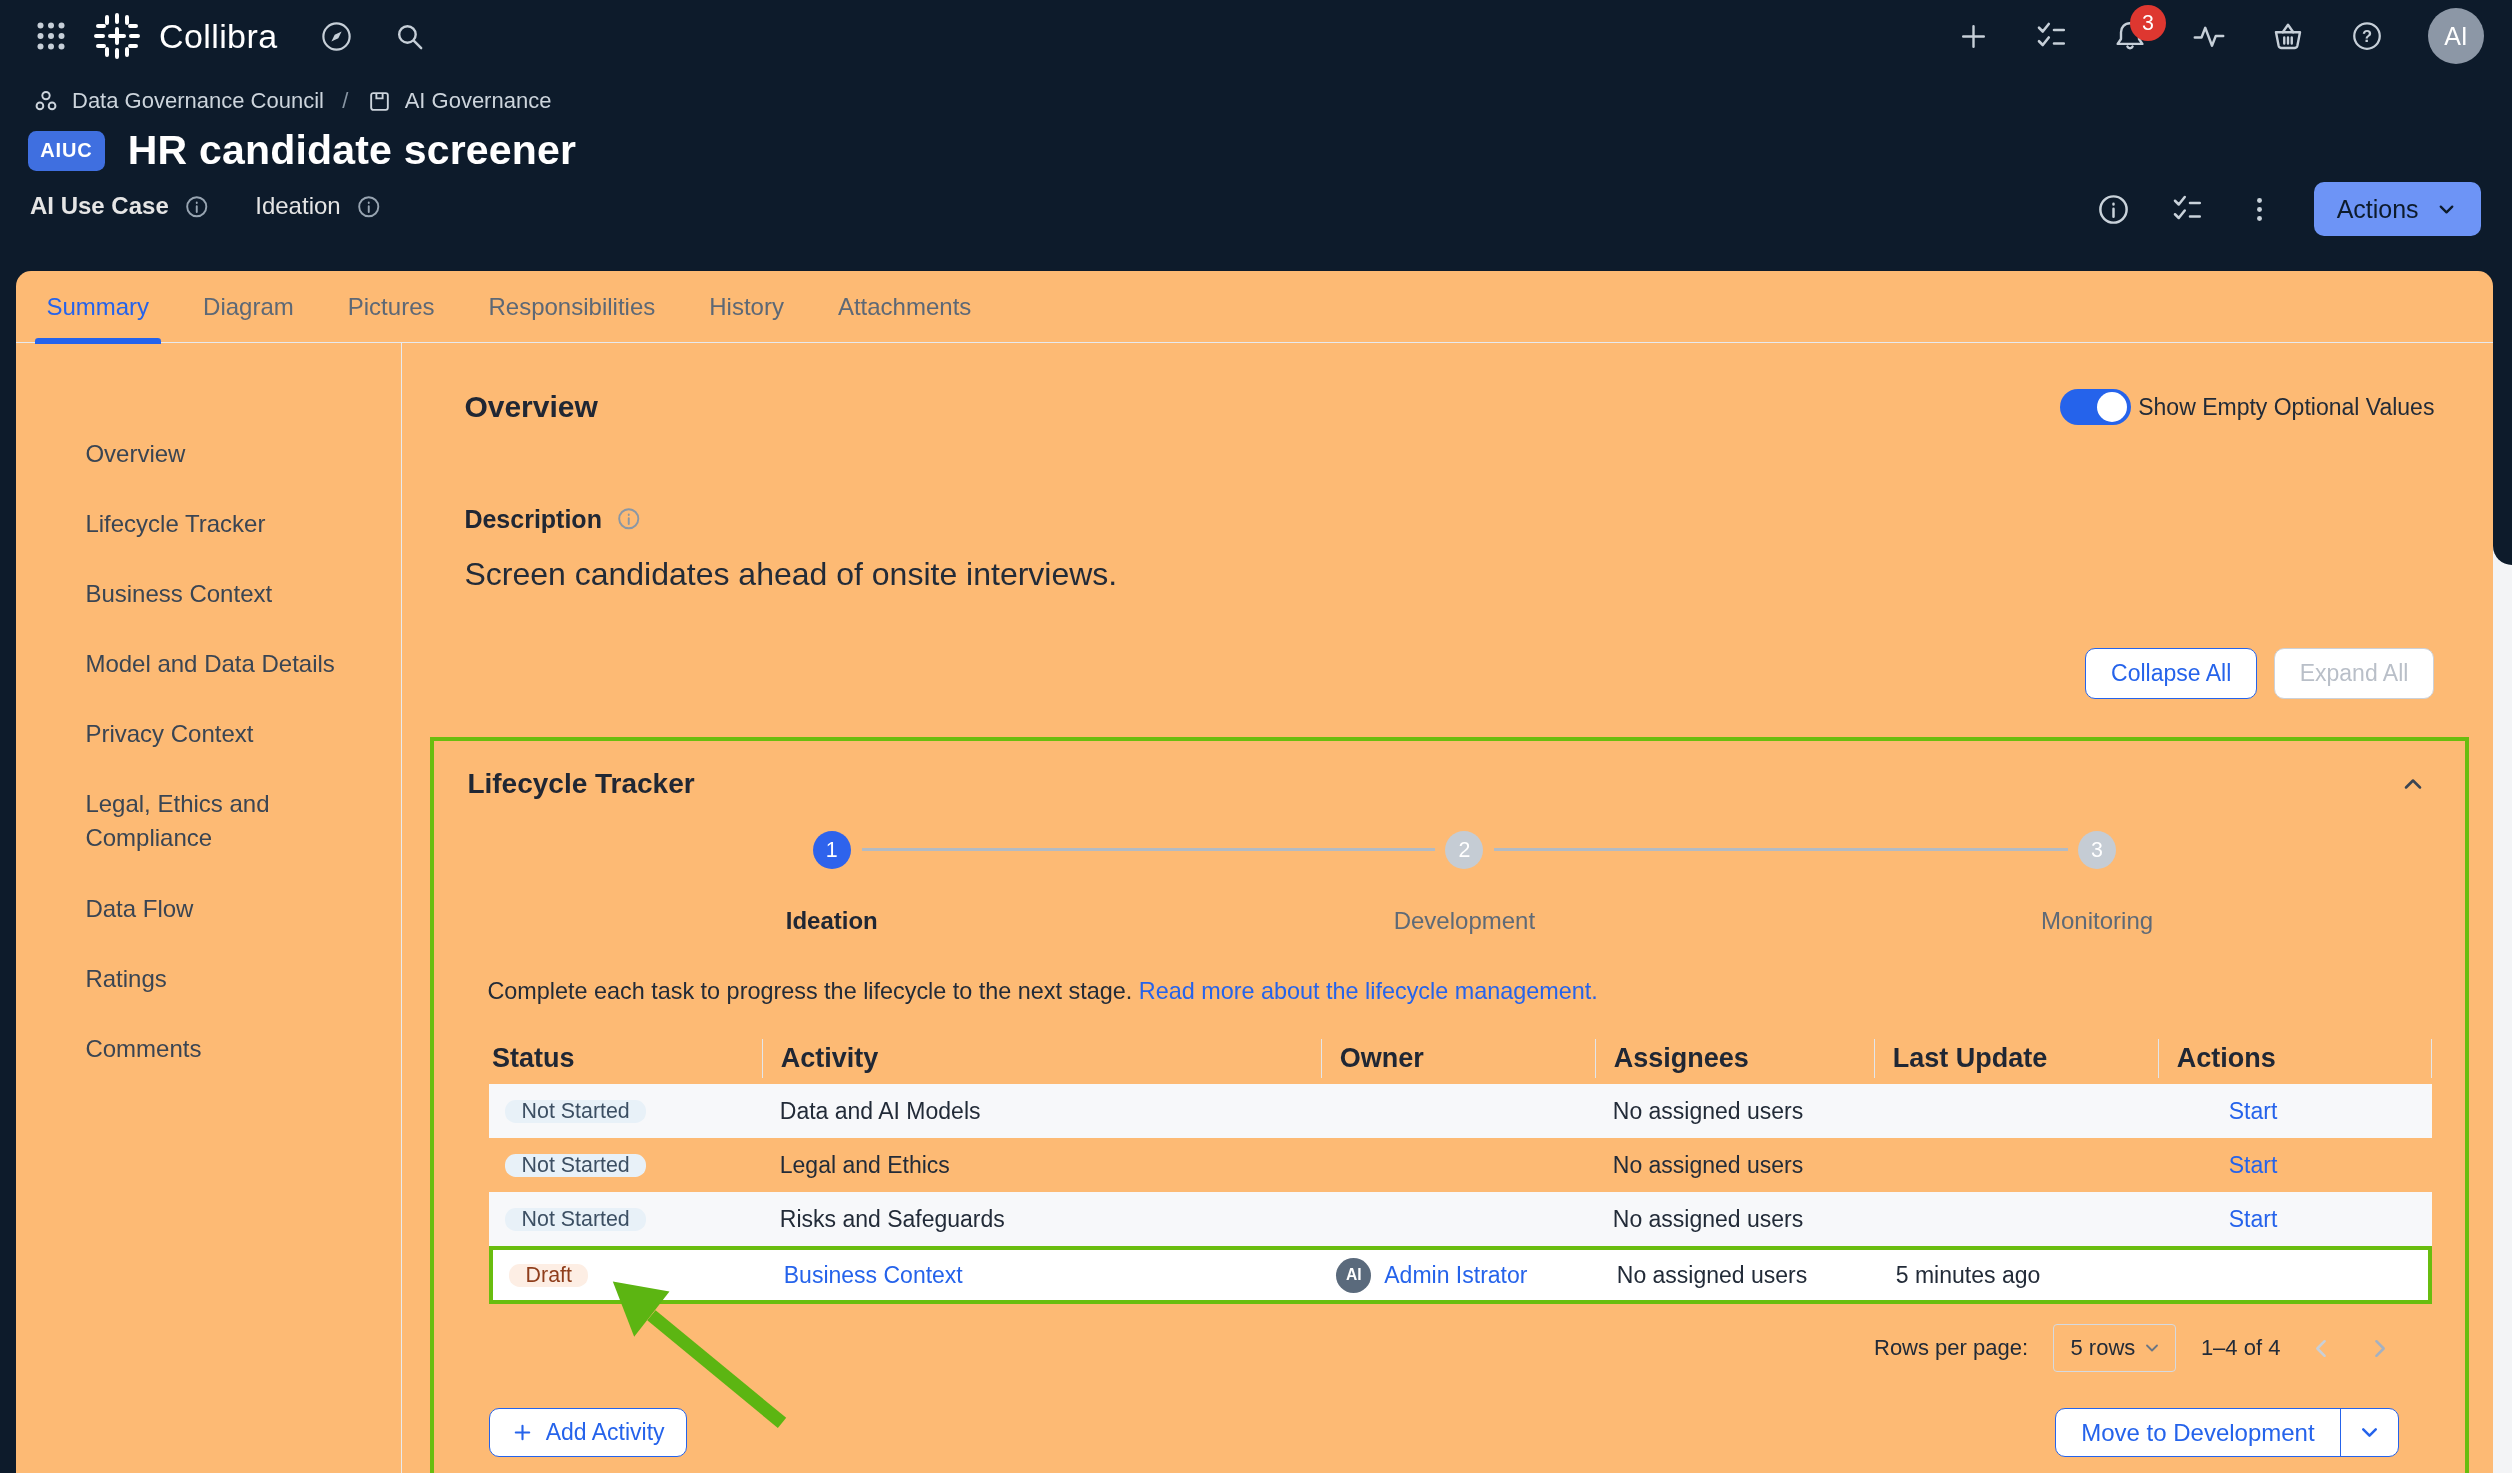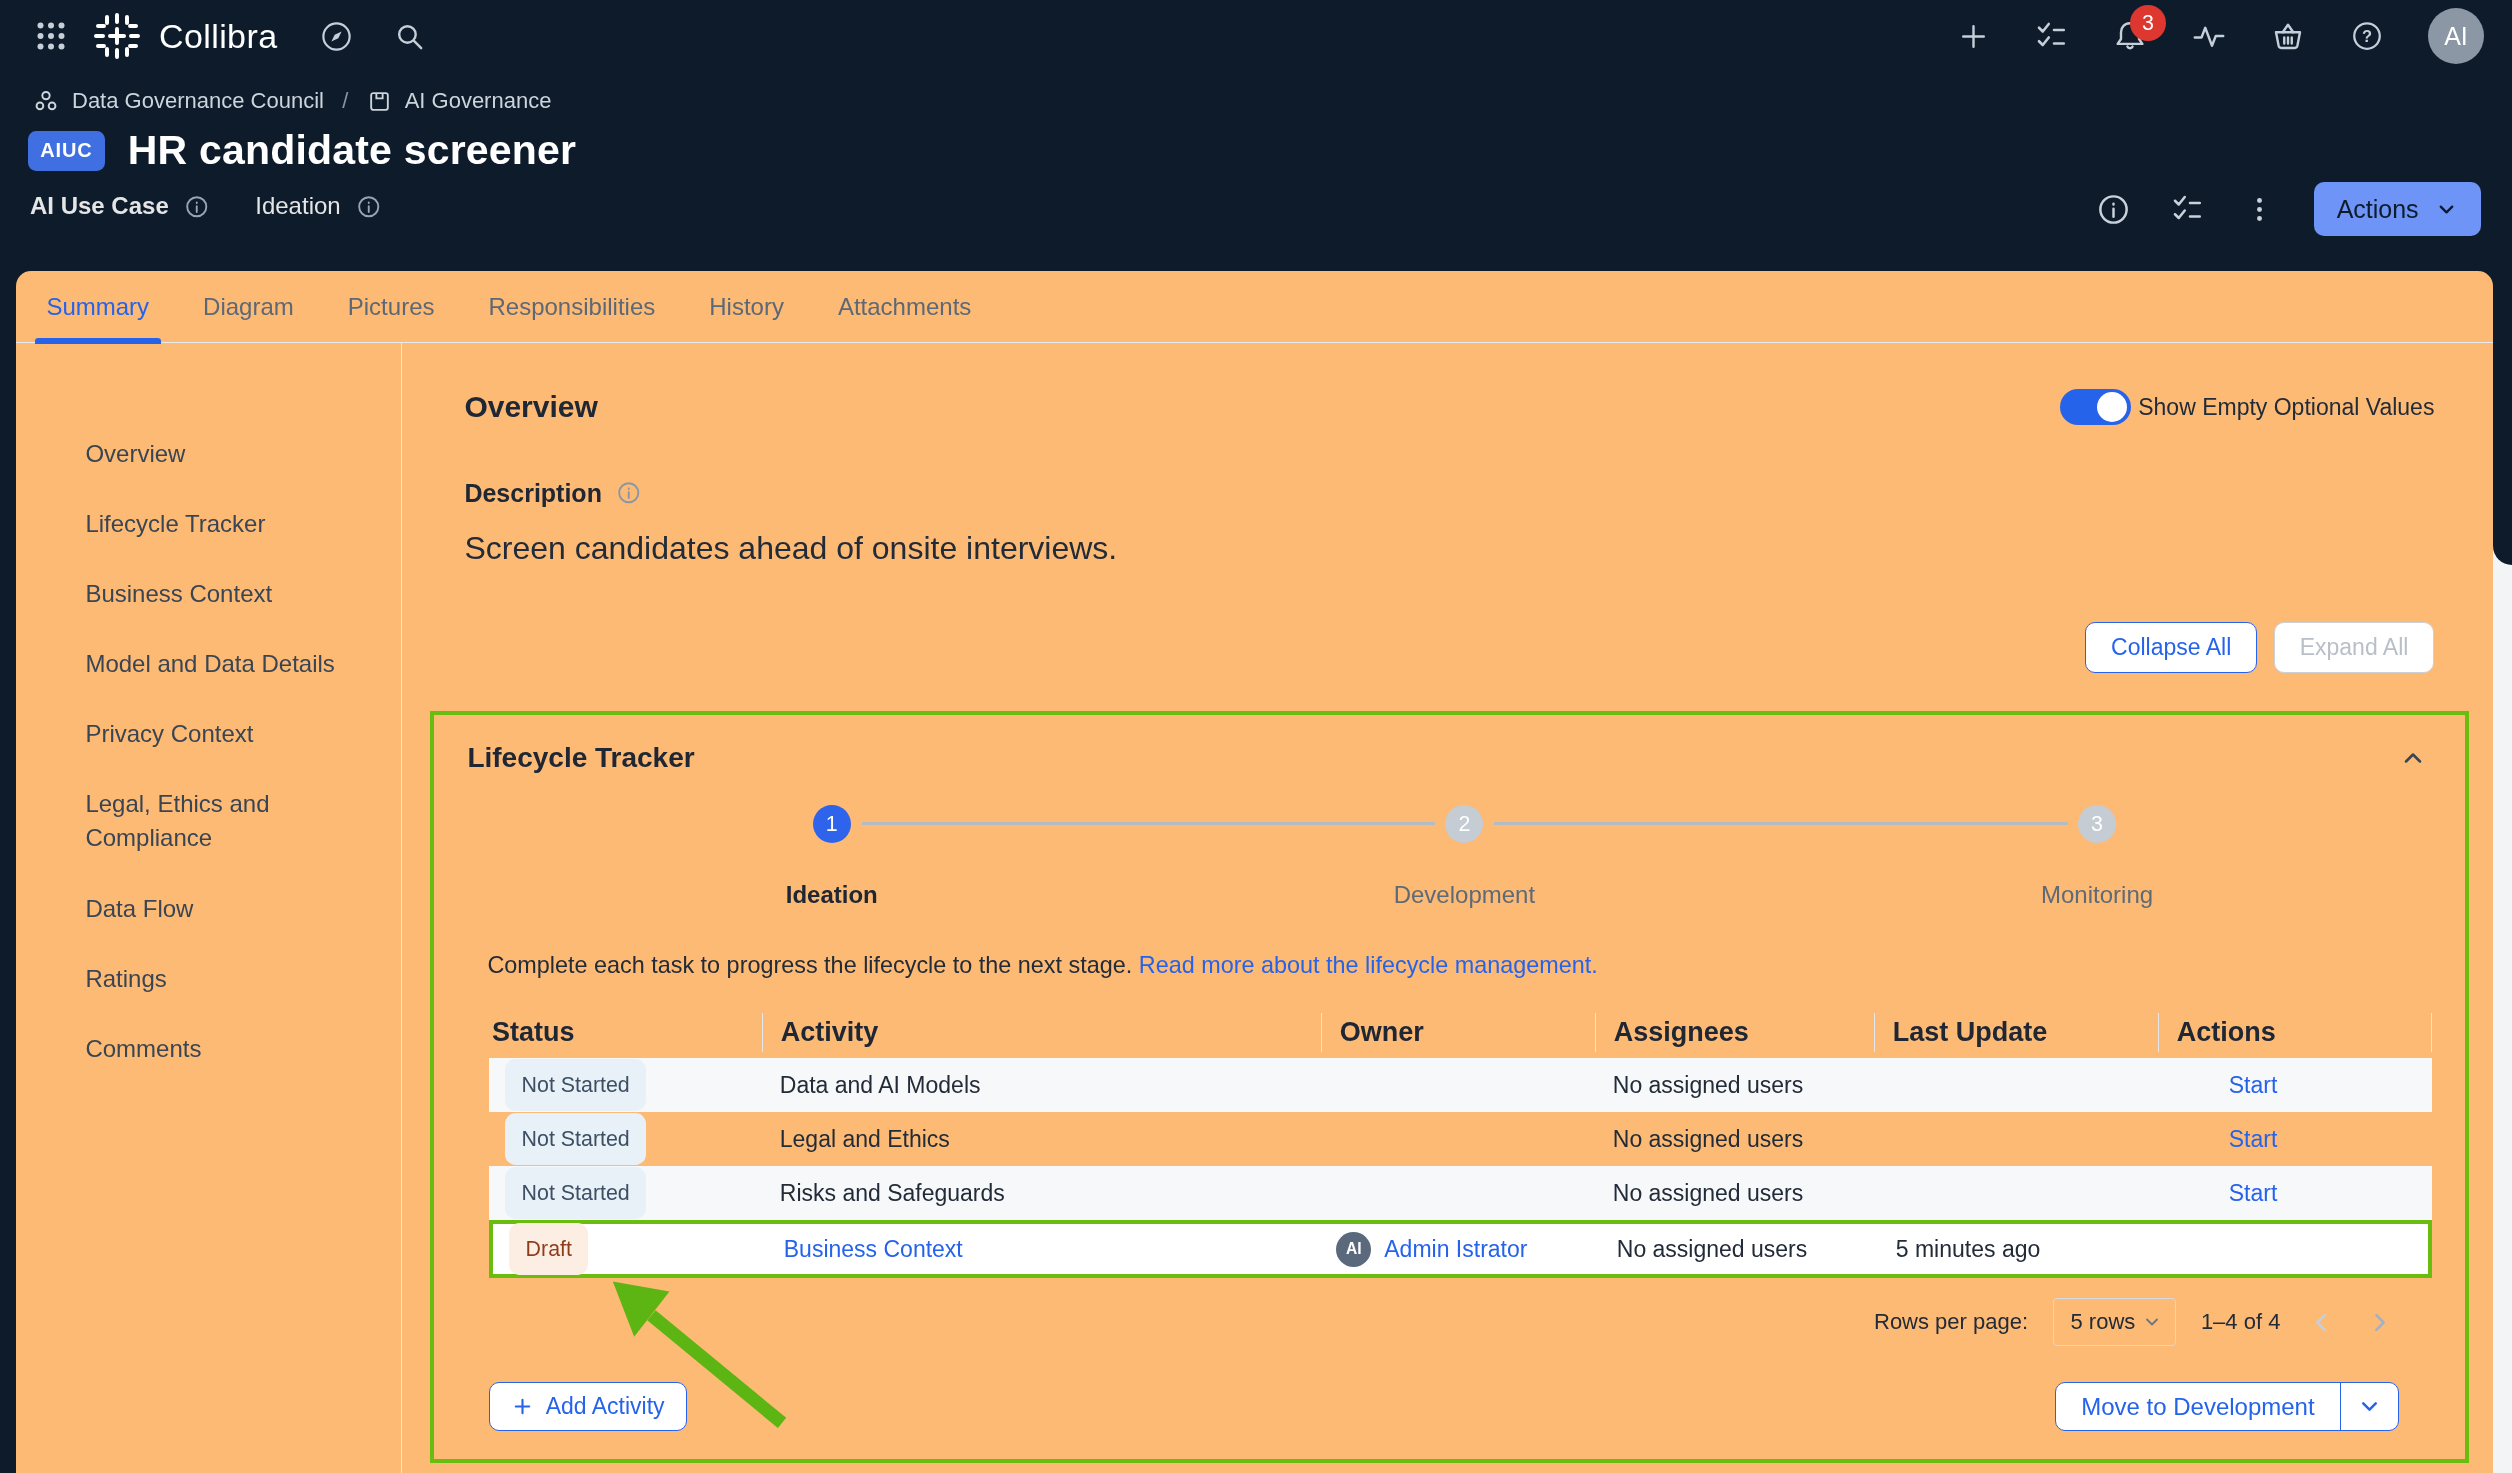--- a/index.html
+++ b/index.html
@@ -54,21 +54,21 @@
   .body-row{flex:1;display:flex;min-height:0}
   .sidenav{width:386px;flex:none;border-right:1.6px solid #e7eaee;padding:76px 33px 0 69px;box-sizing:border-box}
   .nav-item{font-size:24px;color:#3a4553;padding:18px 0;line-height:1.42;cursor:pointer}
   .main{flex:1;min-width:0;padding:46px 59px 0 62px;box-sizing:border-box;position:relative}
   .overview-row{display:flex;align-items:center;justify-content:space-between;height:36px}
   .section-title{font-size:30px;font-weight:600;color:#202734}
   .toggle-row{display:flex;align-items:center;gap:7px}
   .toggle{width:71px;height:36px;border-radius:18px;background:var(--accent-blue,#2563eb);position:relative;cursor:pointer}
   .toggle-knob{position:absolute;top:3.3px;right:4.1px;width:30px;height:30px;border-radius:50%;background:#fff}
   .toggle-label{font-size:23px;color:#222b38}
-  .desc-label-row{display:flex;align-items:center;gap:14px;margin-top:53px;height:30px}
+  .desc-label-row{display:flex;align-items:center;gap:14px;margin-top:79px;height:30px}
   .desc-label{font-size:25px;font-weight:600;color:#202734}
   .info-gray{color:#8a97a5;cursor:pointer}
   .desc-text{margin-top:22px;font-size:32px;color:#222b38;height:28px}
   .collapse-row{display:flex;justify-content:flex-end;gap:16.4px;margin-top:64px}
   .btn-outline{font-size:23px;font-weight:500;padding:0 25px;height:51px;display:flex;align-items:center;
     border-radius:10px;border:1.6px solid;box-sizing:border-box;cursor:pointer;background:#fff}
   .btn-blue{color:var(--accent-blue,#2563eb);border-color:var(--accent-blue,#2563eb)}
   .btn-disabled{color:#b9bfc8;border-color:#ccd1d8}
   
   .tracker{margin:38px -35px 0 -34px;border:4.1px solid var(--highlight-green,#69bd0f);
@@ -92,21 +92,21 @@
   .th{font-size:27px;font-weight:700;color:#202734;padding-left:18px;display:flex;align-items:center;
     border-left:1.6px solid #e3e6ea;margin:5.8px 0;box-sizing:border-box}
   .th.first{border-left:none;padding-left:3.3px}
   .th.last{border-right:1.6px solid #e3e6ea}
   .c1{width:273px;flex:none}.c2{width:559px;flex:none}.c3{width:274px;flex:none}
   .c4{width:279px;flex:none}.c5{width:284px;flex:none}.c6{flex:1;min-width:0}
   .trow{display:flex;align-items:center;height:54px;font-size:23px;color:#222b38}
   .trow.stripe{background:#f7f8fa}
   .td{padding-left:18px;box-sizing:border-box;display:flex;align-items:center}
   .td.c1{padding-left:16.4px}.td.c3{padding-left:11.5px}.td.c6{padding-left:71px}
-  .pill{display:inline-flex;align-items:center;height:52px;padding:0 16.4px;border-radius:10.7px;
+  .pill{display:inline-flex;align-items:center;height:23px;padding:0 16.4px;border-radius:10.7px;
     font-size:21.4px;font-weight:500;white-space:nowrap}
   .pill-notstarted{background:var(--not-started-bg,#e8f1f8);color:var(--not-started-text,#3c4f63)}
   .pill-draft{background:var(--draft-bg,#fdeee4);color:var(--draft-text,#8f3e1c)}
   .row-highlight{border:4.1px solid var(--highlight-green,#69bd0f);height:58px;box-sizing:border-box;background:#fff}
   .link{color:var(--accent-blue,#2563eb);cursor:pointer}
   .owner-cell{display:flex;align-items:center;gap:13px}
   .owner-avatar{width:35px;height:35px;border-radius:50%;background:#5a6a7c;color:#fff;font-size:15.6px;
     font-weight:600;display:flex;align-items:center;justify-content:center;flex:none}
   .pager{display:flex;align-items:center;justify-content:flex-end;gap:25px;margin:20px 36px 0 0;
     font-size:22px;color:#222b38}

